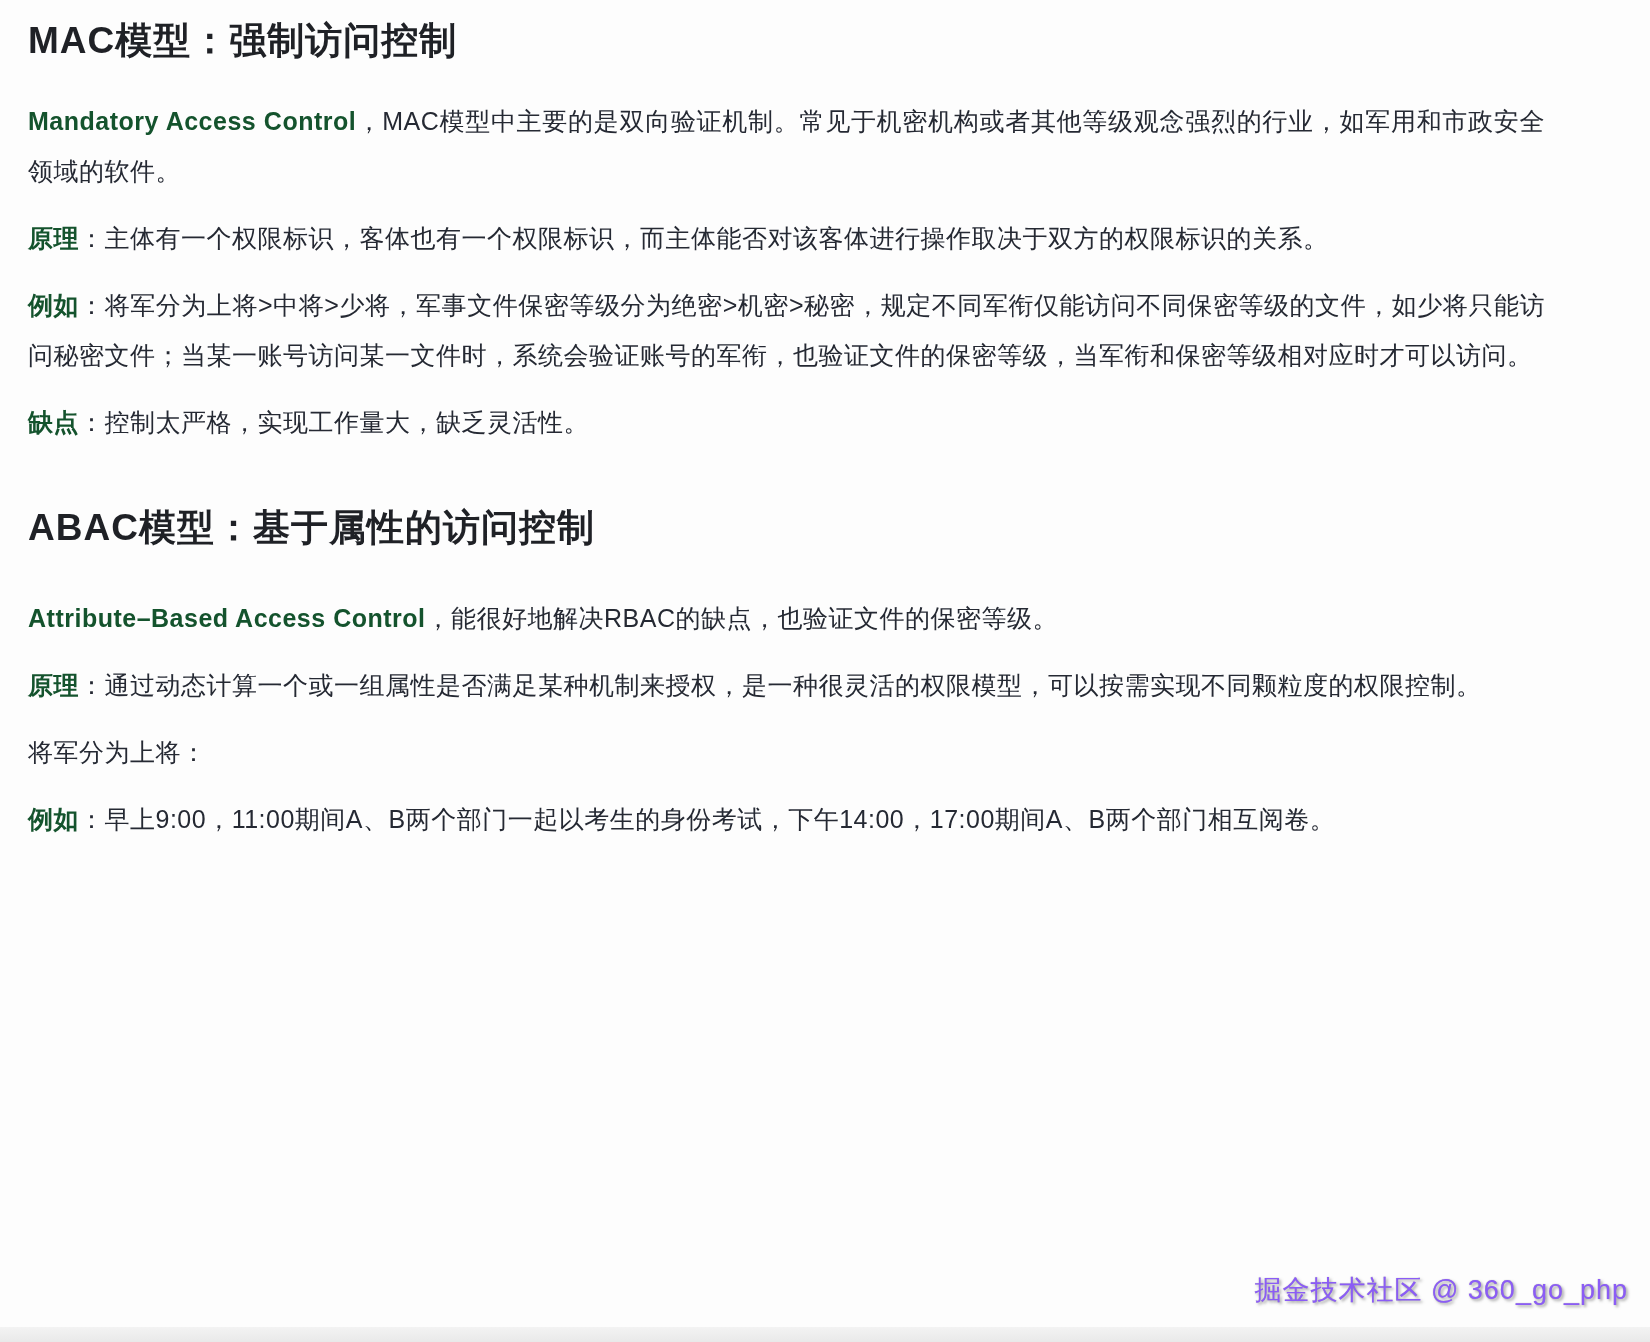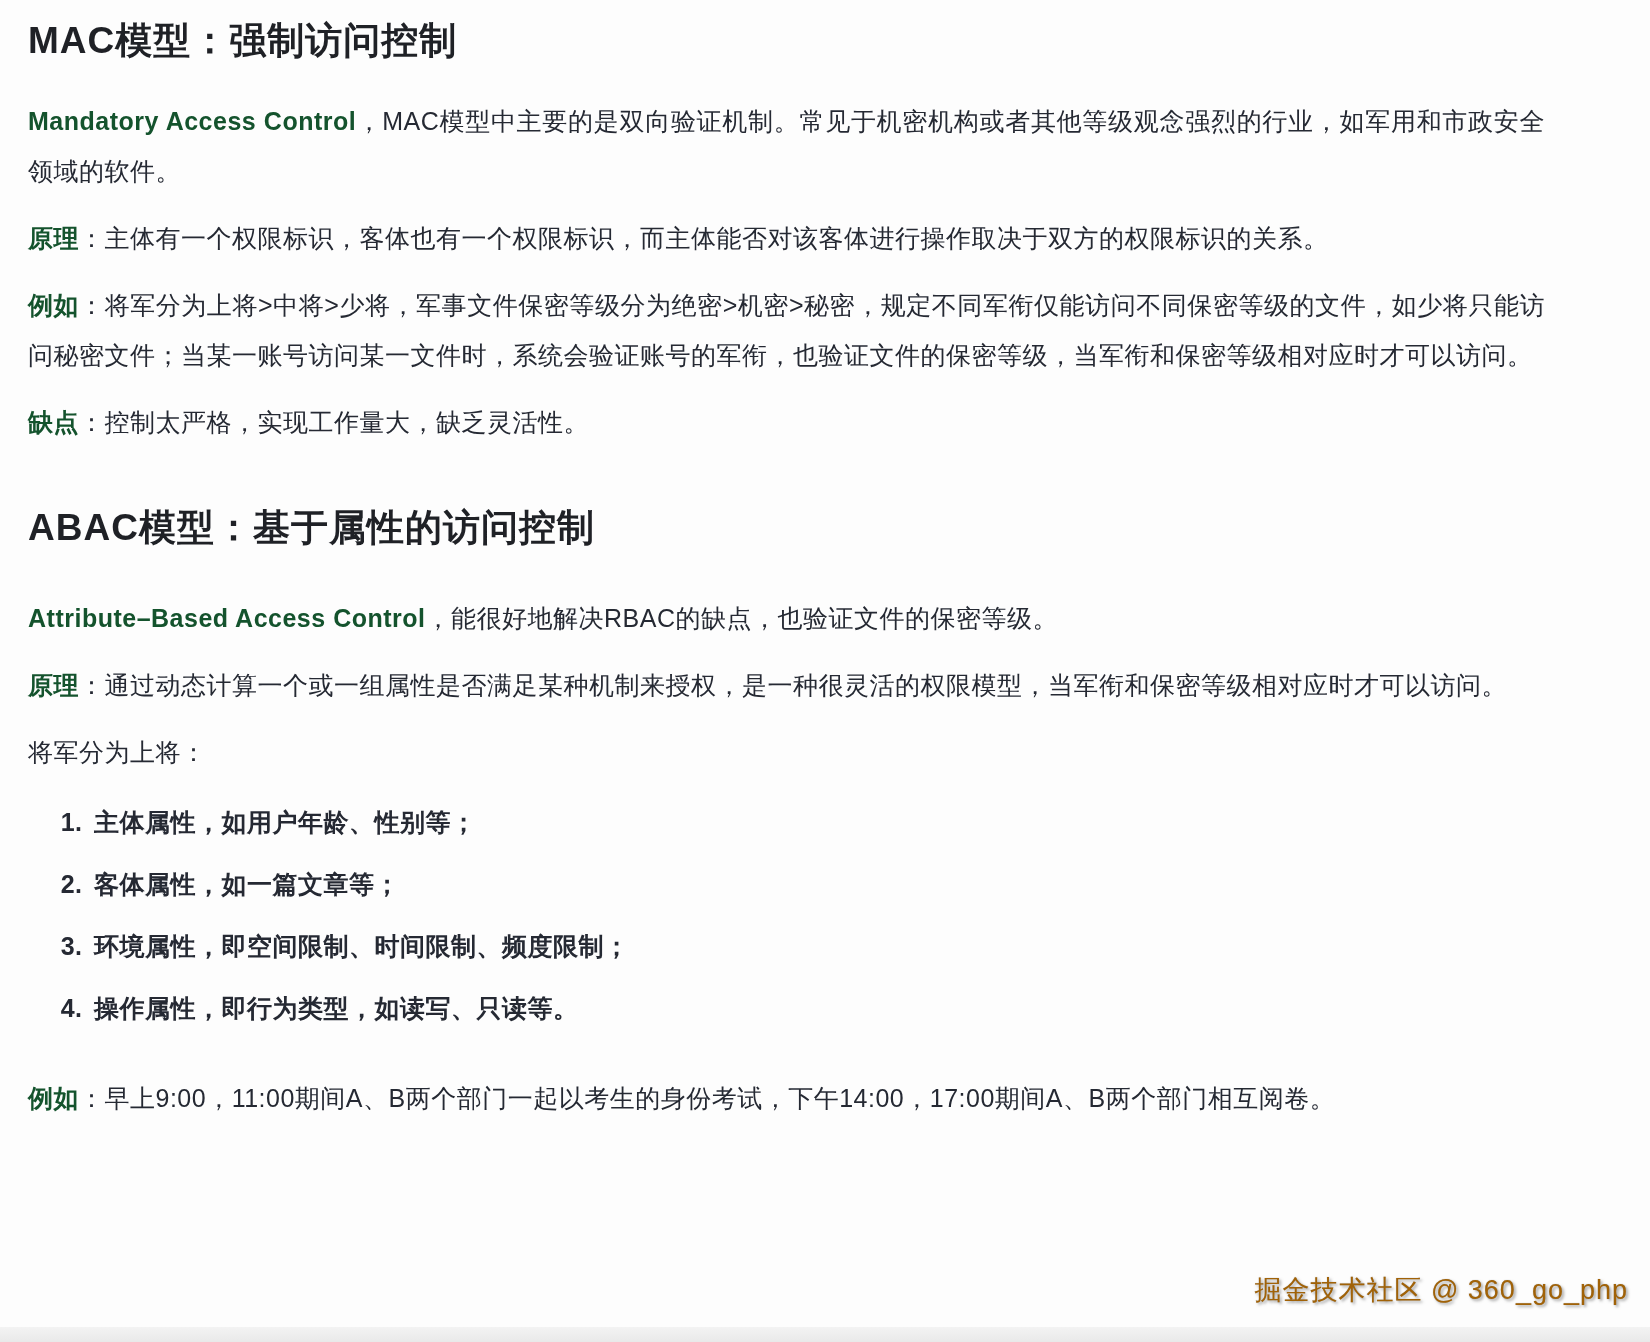--- a/index.html
+++ b/index.html
@@ -47,21 +47,21 @@
   }
   ol.attr-list li {
     margin: 12px 0;
     padding-left: 4px;
   }
   .watermark {
     position: absolute;
     top: 1272px;
     right: 22px;
     font-size: 27px;
-    color: #a16207;
+    color: #8b5cf6;
     text-shadow: 0 0 1px rgba(120,120,120,0.55), 2px 2px 3px rgba(90,90,90,0.55);
     letter-spacing: 1px;
     white-space: nowrap;
   }
   .bottom-strip {
     position: absolute;
     left: 0; right: 0; bottom: 0;
     height: 15px;
     background: linear-gradient(#f3f3f3, #e9e9e9);
   }
@@ -78,30 +78,24 @@
   <p class="para"><strong class="accent">原理</strong><span>：主体有一个权限标识，客体也有一个权限标识，而主体能否对该客体进行操作取决于双方的权限标识的关系。</span></p>
 
   <p class="para"><strong class="accent">例如</strong><span>：将军分为上将&gt;中将&gt;少将，军事文件保密等级分为绝密&gt;机密&gt;秘密，规定不同军衔仅能访问不同保密等级的文件，如少将只能访问秘密文件；当某一账号访问某一文件时，系统会验证账号的军衔，也验证文件的保密等级，当军衔和保密等级相对应时才可以访问。</span></p>
 
   <p class="para"><strong class="accent">缺点</strong><span>：控制太严格，实现工作量大，缺乏灵活性。</span></p>
 
   <h1 class="section-heading second">ABAC模型：基于属性的访问控制</h1>
 
   <p class="para"><strong class="accent">Attribute–Based Access Control</strong><span>，能很好地解决RBAC的缺点，也验证文件的保密等级。</span></p>
 
-  <p class="para"><strong class="accent">原理</strong><span>：通过动态计算一个或一组属性是否满足某种机制来授权，是一种很灵活的权限模型，当军衔和保密等级相对应时才可以访问。</span></p>
+  <p class="para"><strong class="accent">原理</strong><span>：通过动态计算一个或一组属性是否满足某种机制来授权，是一种很灵活的权限模型，可以按需实现不同颗粒度的权限控制。</span></p>
 
   <p class="para">将军分为上将：</p>
 
-  <ol class="attr-list">
-    <li>主体属性，如用户年龄、性别等；</li>
-    <li>客体属性，如一篇文章等；</li>
-    <li>环境属性，即空间限制、时间限制、频度限制；</li>
-    <li>操作属性，即行为类型，如读写、只读等。</li>
-  </ol>
 
   <p class="para"><strong class="accent">例如</strong><span>：早上9:00，11:00期间A、B两个部门一起以考生的身份考试，下午14:00，17:00期间A、B两个部门相互阅卷。</span></p>
 
 
 </main>
 
 <div class="watermark">掘金技术社区 @ 360_go_php</div>
 
 <div class="bottom-strip"></div>
 

